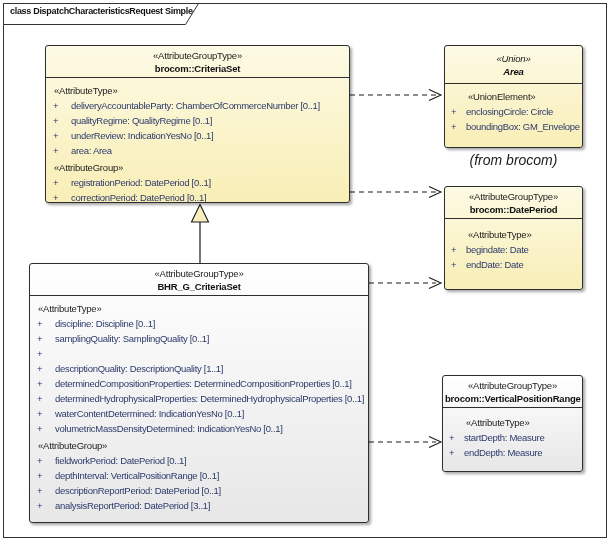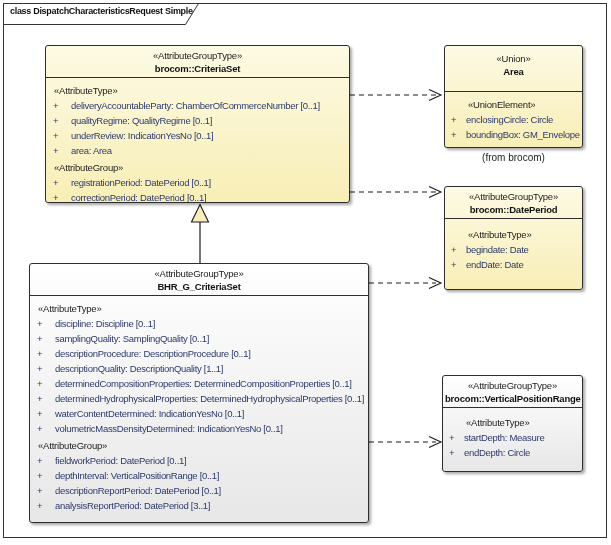--- a/index.html
+++ b/index.html
@@ -19,21 +19,21 @@
   .cls-name{font-size:9.5px;font-weight:bold;color:#111;letter-spacing:-0.2px;
        margin-top:2px;white-space:nowrap;}
   .cls-body{padding-top:3px;}
   .row{height:15px;line-height:15px;white-space:nowrap;}
   .row.stereo{padding-left:8px;margin-top:2px;font-size:9.5px;color:#1c1c1c;letter-spacing:-0.2px;}
   .row.attr{position:relative;padding-left:25px;font-size:9.5px;color:#2c3a6b;letter-spacing:-0.3px;}
   .row.attr .vis{position:absolute;left:7px;color:#2c3a6b;}
   .uml-class.sm .row.stereo{padding-left:23px;}
   .uml-class.sm .row.attr{padding-left:21px;}
   .uml-class.sm .row.attr .vis{left:6px;}
-  .note-from{position:absolute;z-index:2;font-size:10px;color:#1c1c1c;
+  .note-from{position:absolute;z-index:2;font-size:14px;font-style:italic;color:#1c1c1c;
        text-align:center;white-space:nowrap;}
 </style>
 </head>
 <body>
 
 <div id="stage">
 
   <svg class="overlay" width="611" height="545" viewBox="0 0 611 545">
 
     <rect x="3.5" y="3.5" width="603" height="534" fill="none" stroke="#333333" stroke-width="1"></rect>
@@ -79,21 +79,21 @@
       <div class="row attr"><span class="vis">+</span><span>qualityRegime: QualityRegime [0..1]</span></div>
       <div class="row attr"><span class="vis">+</span><span>underReview: IndicationYesNo [0..1]</span></div>
       <div class="row attr"><span class="vis">+</span><span>area: Area</span></div>
       <div class="row stereo">«AttributeGroup»</div>
       <div class="row attr"><span class="vis">+</span><span>registrationPeriod: DatePeriod [0..1]</span></div>
       <div class="row attr"><span class="vis">+</span><span>correctionPeriod: DatePeriod [0..1]</span></div>
     </div>
   </div>
 
   <div class="uml-class yellow sm" style="left:444px;top:45px;width:139px;height:103px;">
-    <div class="cls-header" style="padding-top:7px;padding-bottom:14px;">
+    <div class="cls-header" style="padding-top:7px;padding-bottom:6px;font-style:italic;">
       <div class="cls-stereotype">«Union»</div>
       <div class="cls-name">Area</div>
     </div>
     <div class="cls-body">
       <div class="row stereo">«UnionElement»</div>
       <div class="row attr"><span class="vis">+</span><span>enclosingCircle: Circle</span></div>
       <div class="row attr"><span class="vis">+</span><span>boundingBox: GM_Envelope</span></div>
     </div>
   </div>
 
@@ -113,21 +113,21 @@
 
   <div class="uml-class white" style="left:29px;top:263px;width:340px;height:260px;">
     <div class="cls-header">
       <div class="cls-stereotype">«AttributeGroupType»</div>
       <div class="cls-name">BHR_G_CriteriaSet</div>
     </div>
     <div class="cls-body">
       <div class="row stereo">«AttributeType»</div>
       <div class="row attr"><span class="vis">+</span><span>discipline: Discipline [0..1]</span></div>
       <div class="row attr"><span class="vis">+</span><span>samplingQuality: SamplingQuality [0..1]</span></div>
-      <div class="row attr"><span class="vis">+</span><span>descriptionProcedure: DescriptionProcedure [0..1]</span></div>
+      <div class="row attr"><span class="vis">+</span></div>
       <div class="row attr"><span class="vis">+</span><span>descriptionQuality: DescriptionQuality [1..1]</span></div>
       <div class="row attr"><span class="vis">+</span><span>determinedCompositionProperties: DeterminedCompositionProperties [0..1]</span></div>
       <div class="row attr"><span class="vis">+</span><span>determinedHydrophysicalProperties: DeterminedHydrophysicalProperties [0..1]</span></div>
       <div class="row attr"><span class="vis">+</span><span>waterContentDetermined: IndicationYesNo [0..1]</span></div>
       <div class="row attr"><span class="vis">+</span><span>volumetricMassDensityDetermined: IndicationYesNo [0..1]</span></div>
       <div class="row stereo">«AttributeGroup»</div>
       <div class="row attr"><span class="vis">+</span><span>fieldworkPeriod: DatePeriod [0..1]</span></div>
       <div class="row attr"><span class="vis">+</span><span>depthInterval: VerticalPositionRange [0..1]</span></div>
       <div class="row attr"><span class="vis">+</span><span>descriptionReportPeriod: DatePeriod [0..1]</span></div>
       <div class="row attr"><span class="vis">+</span><span>analysisReportPeriod: DatePeriod [3..1]</span></div>
@@ -135,17 +135,17 @@
   </div>
 
   <div class="uml-class white sm" style="left:442px;top:375px;width:141px;height:97px;">
     <div class="cls-header">
       <div class="cls-stereotype">«AttributeGroupType»</div>
       <div class="cls-name">brocom::VerticalPositionRange</div>
     </div>
     <div class="cls-body" style="padding-top:5px;">
       <div class="row stereo">«AttributeType»</div>
       <div class="row attr"><span class="vis">+</span><span>startDepth: Measure</span></div>
-      <div class="row attr"><span class="vis">+</span><span>endDepth: Circle</span></div>
+      <div class="row attr"><span class="vis">+</span><span>endDepth: Measure</span></div>
     </div>
   </div>
 
 </div>
 
 </body></html>

